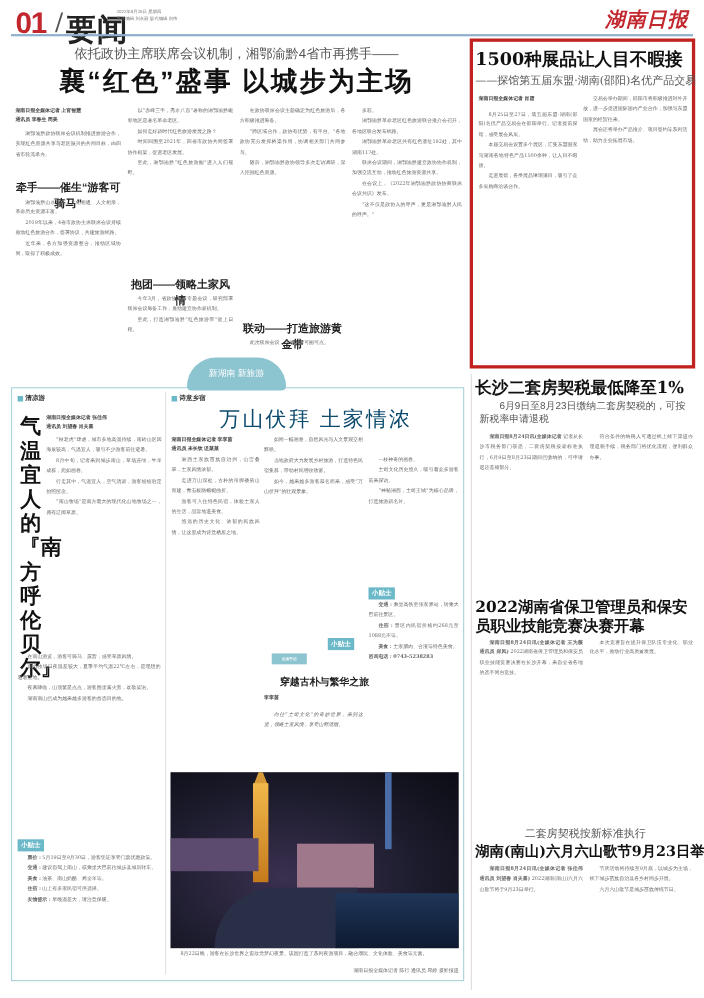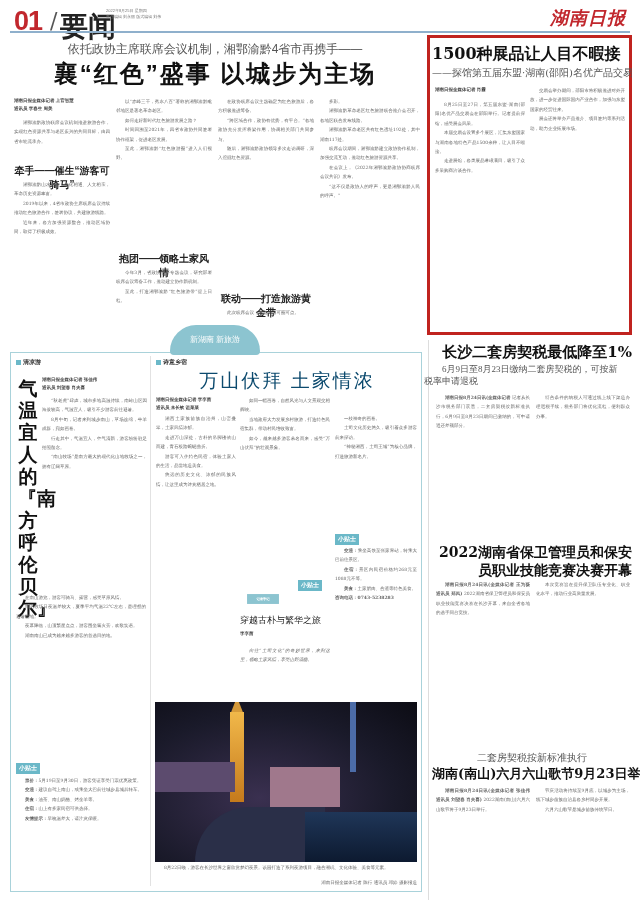--- a/index.html
+++ b/index.html
@@ -14,21 +14,21 @@
 .lead-kicker{left:10px;top:41px;width:410px;text-align:center;font-family:"Liberation Sans",sans-serif;font-size:12px;color:#555;}
 .lead-title{left:10px;top:58px;width:410px;text-align:center;font-family:"Liberation Sans",sans-serif;font-size:24px;font-weight:bold;color:#111;letter-spacing:2px;}
 .byline{font-family:"Liberation Sans",sans-serif;font-size:4.5px;font-weight:bold;color:#444;line-height:8px;}
 .col{font-size:4.5px;line-height:9.4px;color:#666;text-align:justify;overflow:hidden;}
 .col p{text-indent:2em;}
 .subhead{font-family:"Liberation Sans",sans-serif;font-size:10px;font-weight:bold;color:#222;text-align:center;}
 .redbox{left:427px;top:35px;width:205px;height:300px;border:3px solid #c0231f;}
 .rb-title{left:432px;top:44px;width:200px;font-size:16px;font-weight:bold;color:#111;white-space:nowrap;overflow:hidden;}
 .rb-sub{left:432px;top:66px;width:200px;font-size:10px;color:#555;white-space:nowrap;overflow:hidden;}
 .right-rule{left:428px;top:340px;width:1px;height:560px;background:#ddd;}
-.r-title{font-size:14px;font-weight:bold;color:#111;text-align:right;}
+.r-title{font-size:14px;font-weight:bold;color:#111;text-align:left;}
 .travel-box{left:10px;top:352px;width:412px;height:540px;border:1.5px solid #a9d2da;}
 .cloud{left:170px;top:325px;width:90px;height:30px;background:#8cc4d0;border-radius:40px 40px 6px 6px;}
 .cloud-label{left:180px;top:334px;width:70px;text-align:center;font-family:"Liberation Sans",sans-serif;font-size:8px;font-weight:normal;color:#fff;}
 .tag{font-family:"Liberation Sans",sans-serif;font-size:6px;font-weight:bold;color:#333;}
 .tag::before{content:"";display:inline-block;width:5px;height:5px;background:#6bb8c8;margin-right:2px;vertical-align:middle;}
 .vtitle{left:18px;top:378px;width:20px;font-family:"Liberation Sans",sans-serif;font-size:19px;font-weight:bold;color:#111;line-height:22px;text-align:center;}
 .tips-label{background:#6bb8c8;color:#fff;font-family:"Liberation Sans",sans-serif;font-size:6px;font-weight:bold;padding:1px 3px;display:inline-block;}
 .photo{left:155px;top:702px;width:262px;height:160px;background:radial-gradient(ellipse at 40% 60%,#3a3050 0%,#1a1a2a 60%,#0c0c14 100%);overflow:hidden;}
 .photo .tower{position:absolute;left:75px;top:10px;width:14px;height:90px;background:linear-gradient(#f1b84a,#c57a1c);}
 .photo .spire{position:absolute;left:75px;top:-5px;width:0;height:0;border-left:7px solid transparent;border-right:7px solid transparent;border-bottom:18px solid #d69a3a;}
@@ -111,21 +111,21 @@
     <p>走进展馆，各类展品琳琅满目，吸引了众多采购商洽谈合作。</p>
   </div>
 <div class="abs col" style="left:530px;top:86px;width:95px;height:244px">
     <p>交易会举办期间，邵阳市将积极推进对外开放，进一步促进国际国内产业合作，加强与东盟国家的经贸往来。</p>
     <p>展会还将举办产品推介、项目签约等系列活动，助力企业拓展市场。</p>
   </div>
 
 <div class="abs right-rule"></div>
 
 <div class="abs r-title" style="left:432px;top:343px;width:200px;font-size:15px">长沙二套房契税最低降至1%</div>
-<div class="abs" style="left:424px;top:363px;width:196px;font-family:Liberation Serif, serif;font-size:9px;color:#555;line-height:12px;text-indent:2em">6月9日至8月23日缴纳二套房契税的，可按新税率申请退税</div>
+<div class="abs" style="left:436px;top:363px;width:196px;font-family:Liberation Sans, sans-serif;font-size:9px;color:#555;line-height:12px;text-indent:2em">6月9日至8月23日缴纳二套房契税的，可按新税率申请退税</div>
 <div class="abs col" style="left:436px;top:393px;width:94px;height:135px">
     <p><b>湖南日报8月24日讯(全媒体记者</b> 记者从长沙市税务部门获悉，二套房契税按新标准执行，6月9日至8月23日期间已缴纳的，可申请退还差额部分。</p>
   </div>
 <div class="abs col" style="left:536px;top:393px;width:94px;height:135px">
     <p>符合条件的纳税人可通过线上线下渠道办理退税手续，税务部门将优化流程，便利群众办事。</p>
   </div>
 
 <div class="abs r-title" style="left:432px;top:543px;width:200px;line-height:18px">2022湖南省保卫管理员和保安员职业技能竞赛决赛开幕</div>
 <div class="abs col" style="left:436px;top:580px;width:94px;height:155px">
     <p><b>湖南日报8月24日讯(全媒体记者 王为薇 通讯员 郑凤)</b> 2022湖南省保卫管理员和保安员职业技能竞赛决赛在长沙开幕，来自全省各地的选手同台竞技。</p>
@@ -189,21 +189,21 @@
     <p>游客可入住特色民宿，体验土家人的生活，品尝地道美食。</p>
     <p>悠远的历史文化、浓郁的民族风情，让这里成为诗意栖居之地。</p>
   </div>
 <div class="abs col" style="left:240px;top:396px;width:90px;height:180px">
     <p>如同一幅画卷，自然风光与人文景观交相辉映。</p>
     <p>当地政府大力发展乡村旅游，打造特色民宿集群，带动村民增收致富。</p>
     <p>如今，越来越多游客慕名而来，感受“万山伏拜”的壮观景象。</p>
   </div>
 <div class="abs tips-label" style="left:246px;top:580px;transform:translateX(52px)">小贴士</div>
 <div class="abs" style="left:240px;top:600px;width:58px;height:18px;background:#8cc4d0;color:#fff;font-family:'Liberation Sans',sans-serif;font-size:6px;font-weight:bold;text-align:center;line-height:18px;transform:translate(-6px,-10px) scale(0.55)">记者手记</div>
-<div class="abs" style="left:240px;top:614px;width:110px;font-size:9px;font-weight:normal;color:#222">穿越古朴与繁华之旅</div>
+<div class="abs" style="left:240px;top:614px;width:110px;text-align:center;font-size:9px;font-weight:bold;color:#222">穿越古朴与繁华之旅</div>
 <div class="abs byline" style="left:240px;top:630px;width:60px">李孪茵</div>
 <div class="abs col" style="left:240px;top:646px;width:90px;height:52px;font-style:italic">
     <p>向往“土司文化”的奇妙世界，来到这里，领略土家风情，享受山野清幽。</p>
   </div>
 
 <div class="abs col" style="left:335px;top:414px;width:82px;height:86px">
     <p>一枝神奇的画卷。</p>
     <p>土司文化历史悠久，吸引着众多游客前来探访。</p>
     <p>“神秘湘西，土司王城”为核心品牌，打造旅游新名片。</p>
   </div>

